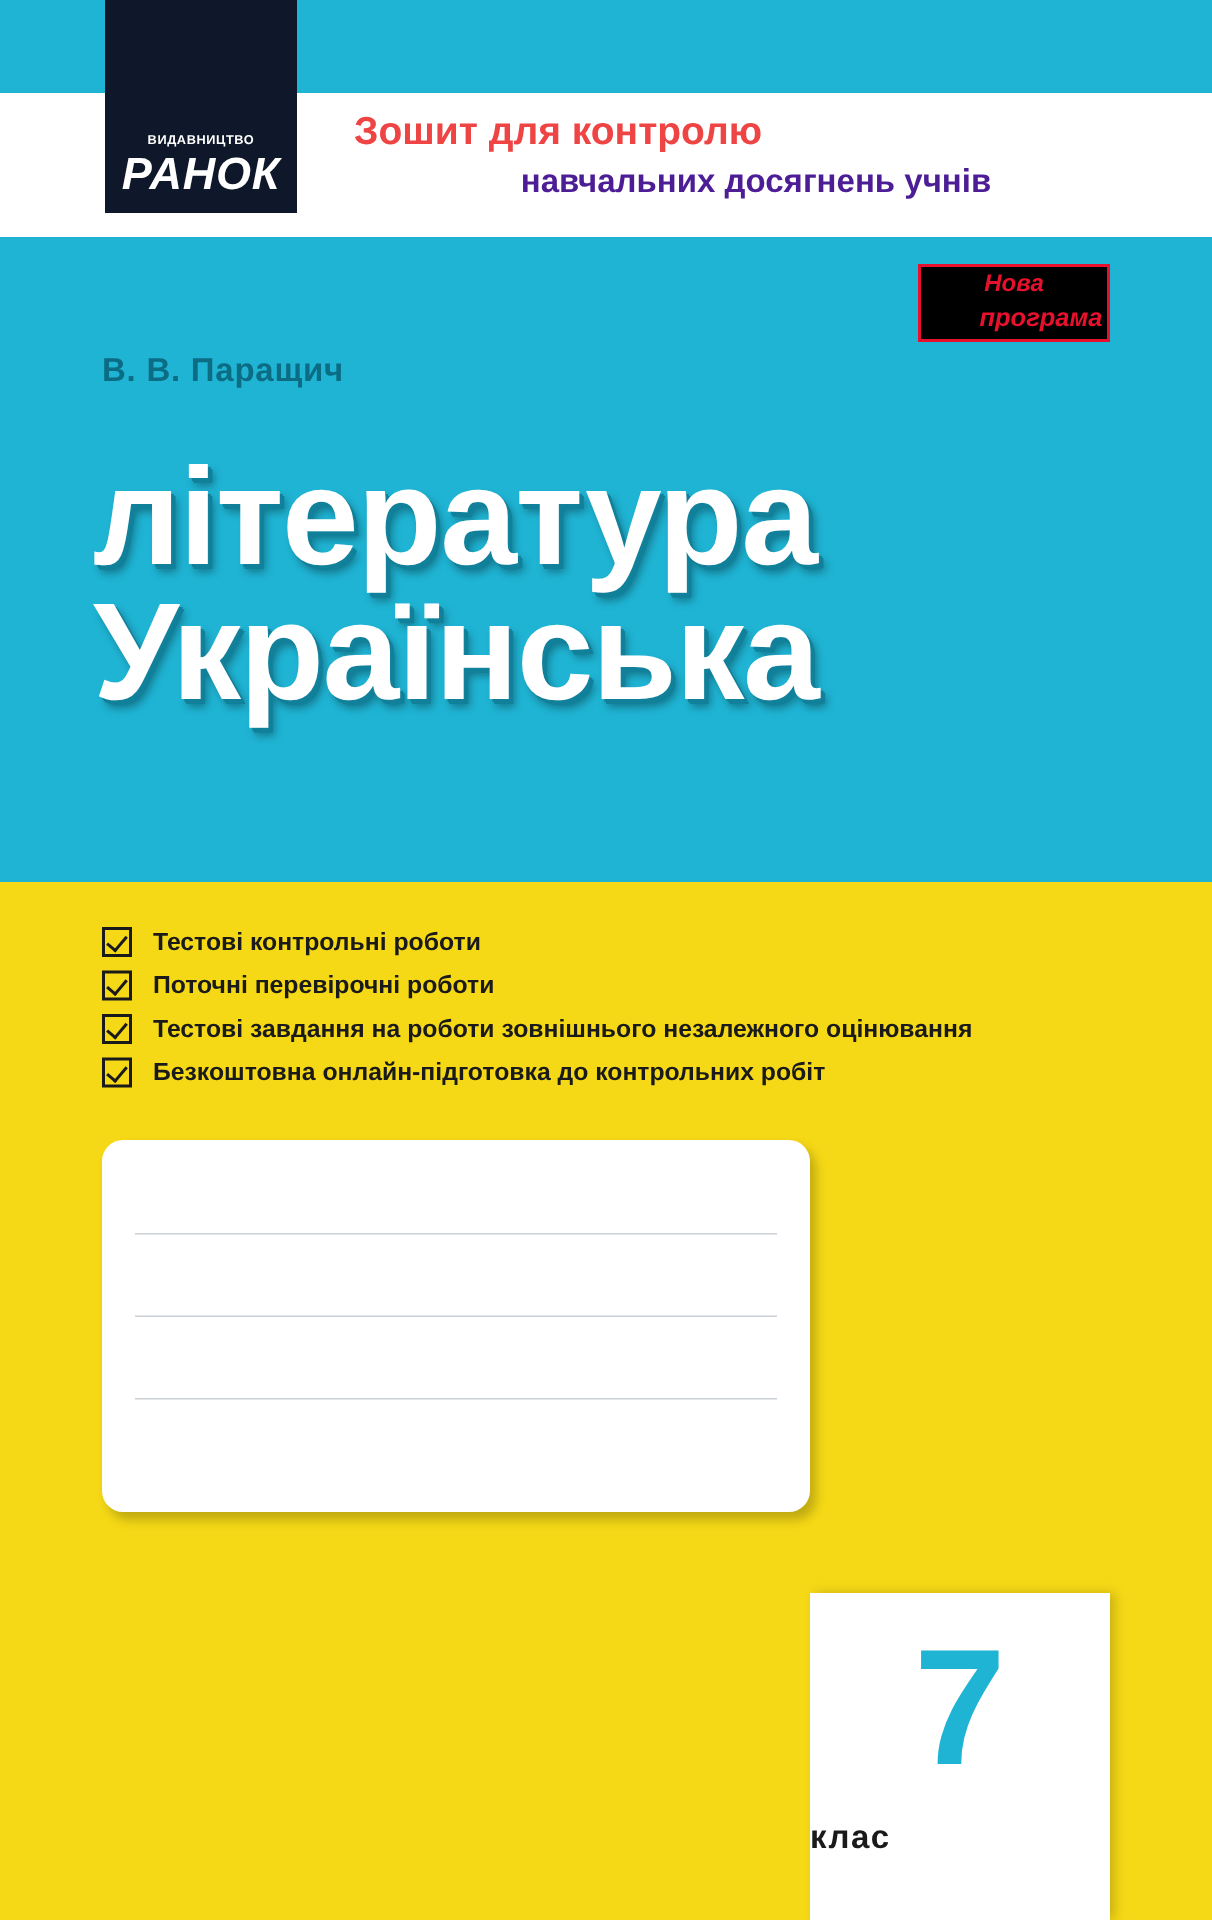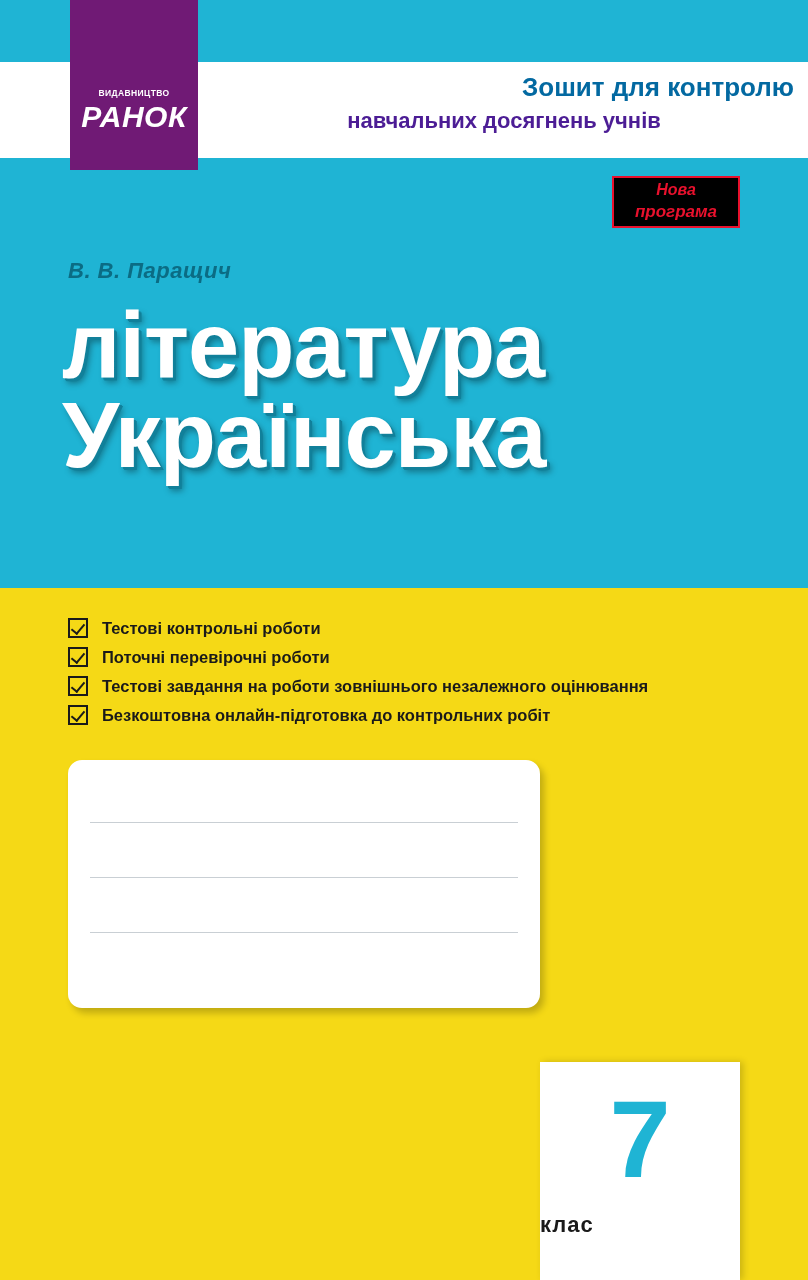--- a/index.html
+++ b/index.html
@@ -51,22 +51,22 @@
     height: 692px;
     background: #f5d916;
   }
 
   
   .logo-box {
     position: absolute;
     left: 70px;
     top: 0;
     width: 128px;
-    height: 170px;
-    background: #701a75;
+    height: 142px;
+    background: #0f172a;
     z-index: 6;
   }
   .logo-sub {
     position: absolute;
     left: 0;
     top: 88px;
     width: 128px;
     text-align: center;
     color: #ffffff;
     font-size: 8.5px;
@@ -84,25 +84,25 @@
     font-size: 30px;
     font-weight: bold;
     font-style: italic;
     letter-spacing: 0.5px;
     font-family: "Liberation Sans", sans-serif;
   }
 
   
   .header-line1 {
     position: absolute;
-    left: 246px;
+    left: 236px;
     top: 72px;
     width: 548px;
-    text-align: right;
-    color: #0369a1;
+    text-align: left;
+    color: #ef4444;
     font-size: 26px;
     font-weight: bold;
     font-family: "Liberation Sans", sans-serif;
   }
   .header-line2 {
     position: absolute;
     left: 230px;
     top: 108px;
     width: 548px;
     text-align: center;
@@ -137,31 +137,31 @@
   .stamp-l2 {
     position: absolute;
     left: 0;
     top: 24px;
     width: 124px;
     text-align: center;
     color: #e8112d;
     font-size: 17px;
     font-weight: bold;
     font-style: italic;
+    padding-left: 18px;
   }
 
   
   .author {
     position: absolute;
     left: 68px;
-    top: 258px;
+    top: 234px;
     color: #0b6c84;
     font-size: 22px;
     font-weight: bold;
-    font-style: italic;
     letter-spacing: 0.5px;
   }
 
   
   .title {
     position: absolute;
     left: 62px;
     top: 300px;
     width: 700px;
     color: #ffffff;

